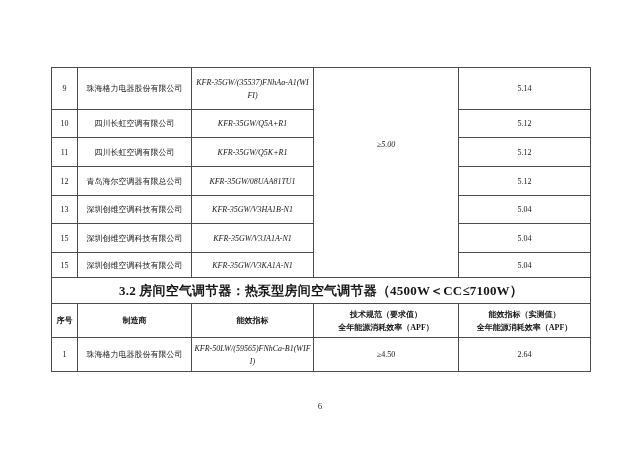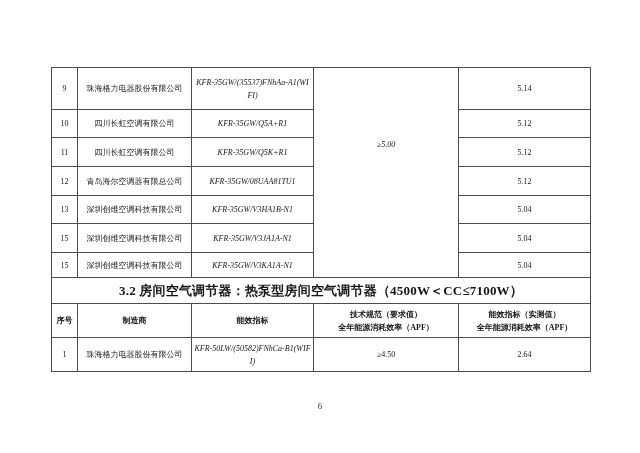--- a/index.html
+++ b/index.html
@@ -145,21 +145,21 @@
         </td>
         <td>
           <div class="th-bold">能效指标（实测值）</div>
           <div class="th-line2">全年能源消耗效率（APF）</div>
         </td>
       </tr>
 
       <tr class="r1">
         <td>1</td>
         <td>珠海格力电器股份有限公司</td>
-        <td class="model-cell">KFR-50LW/(50582)FNhCa-B1(WIFI)</td>
+        <td class="model-cell">KFR-50LW/(59565)FNhCa-B1(WIFI)</td>
         <td>≥4.50</td>
         <td>2.64</td>
       </tr>
     </tbody>
   </table>
 
   <div class="page-num">6</div>
 
 </div>
 

